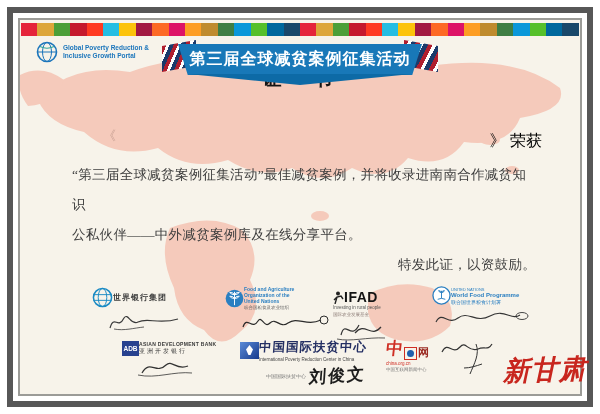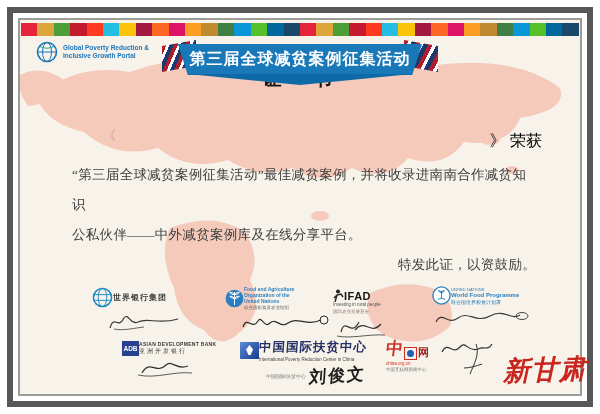--- a/index.html
+++ b/index.html
@@ -38,21 +38,21 @@
   .body-block{position:absolute;left:72px;right:64px;top:160px;z-index:6;
               font-family:"Liberation Serif",serif;font-size:13.5px;color:#3d3d3d;line-height:30px;letter-spacing:0.3px;}
   .body-closing{text-indent:42px;text-align:right;}
   
   .org{position:absolute;z-index:6;}
   .org-head{display:flex;align-items:center;}
   .tinycol{display:flex;flex-direction:column;}
   .wb-label{font-size:8px;font-weight:bold;color:#3c3c3c;letter-spacing:1px;}
   .fao-en{font-size:5px;color:#2a7fc1;line-height:6px;font-weight:bold;}
   .fao-cn{font-size:4.5px;color:#666;margin-top:1px;}
-  .ifad-abbr{font-size:11px;font-weight:bold;color:#141414;letter-spacing:0.5px;}
+  .ifad-abbr{font-size:14px;font-weight:bold;color:#141414;letter-spacing:0.5px;}
   .ifad-tag{font-size:4.5px;color:#555;}
   .org-cn-tiny{font-size:4.5px;color:#8a7a74;margin-top:2px;}
   .wfp-small{font-size:4px;color:#2a7fc1;}
   .wfp-en{font-size:6px;font-weight:bold;color:#2a7fc1;line-height:7px;}
   .wfp-cn{font-size:5px;color:#2a7fc1;}
   .adb-box{width:17px;height:15px;background:#27418f;color:#fff;font-size:6.5px;font-weight:bold;
            display:flex;align-items:center;justify-content:center;}
   .adb-en{font-size:5px;font-weight:bold;color:#3a3a3a;letter-spacing:0.3px;}
   .adb-cn{font-size:6px;color:#3a3a3a;letter-spacing:2px;}
   .iprcc-box{width:19px;height:17px;background:linear-gradient(135deg,#5b8bd8,#173a8c);position:relative;}

